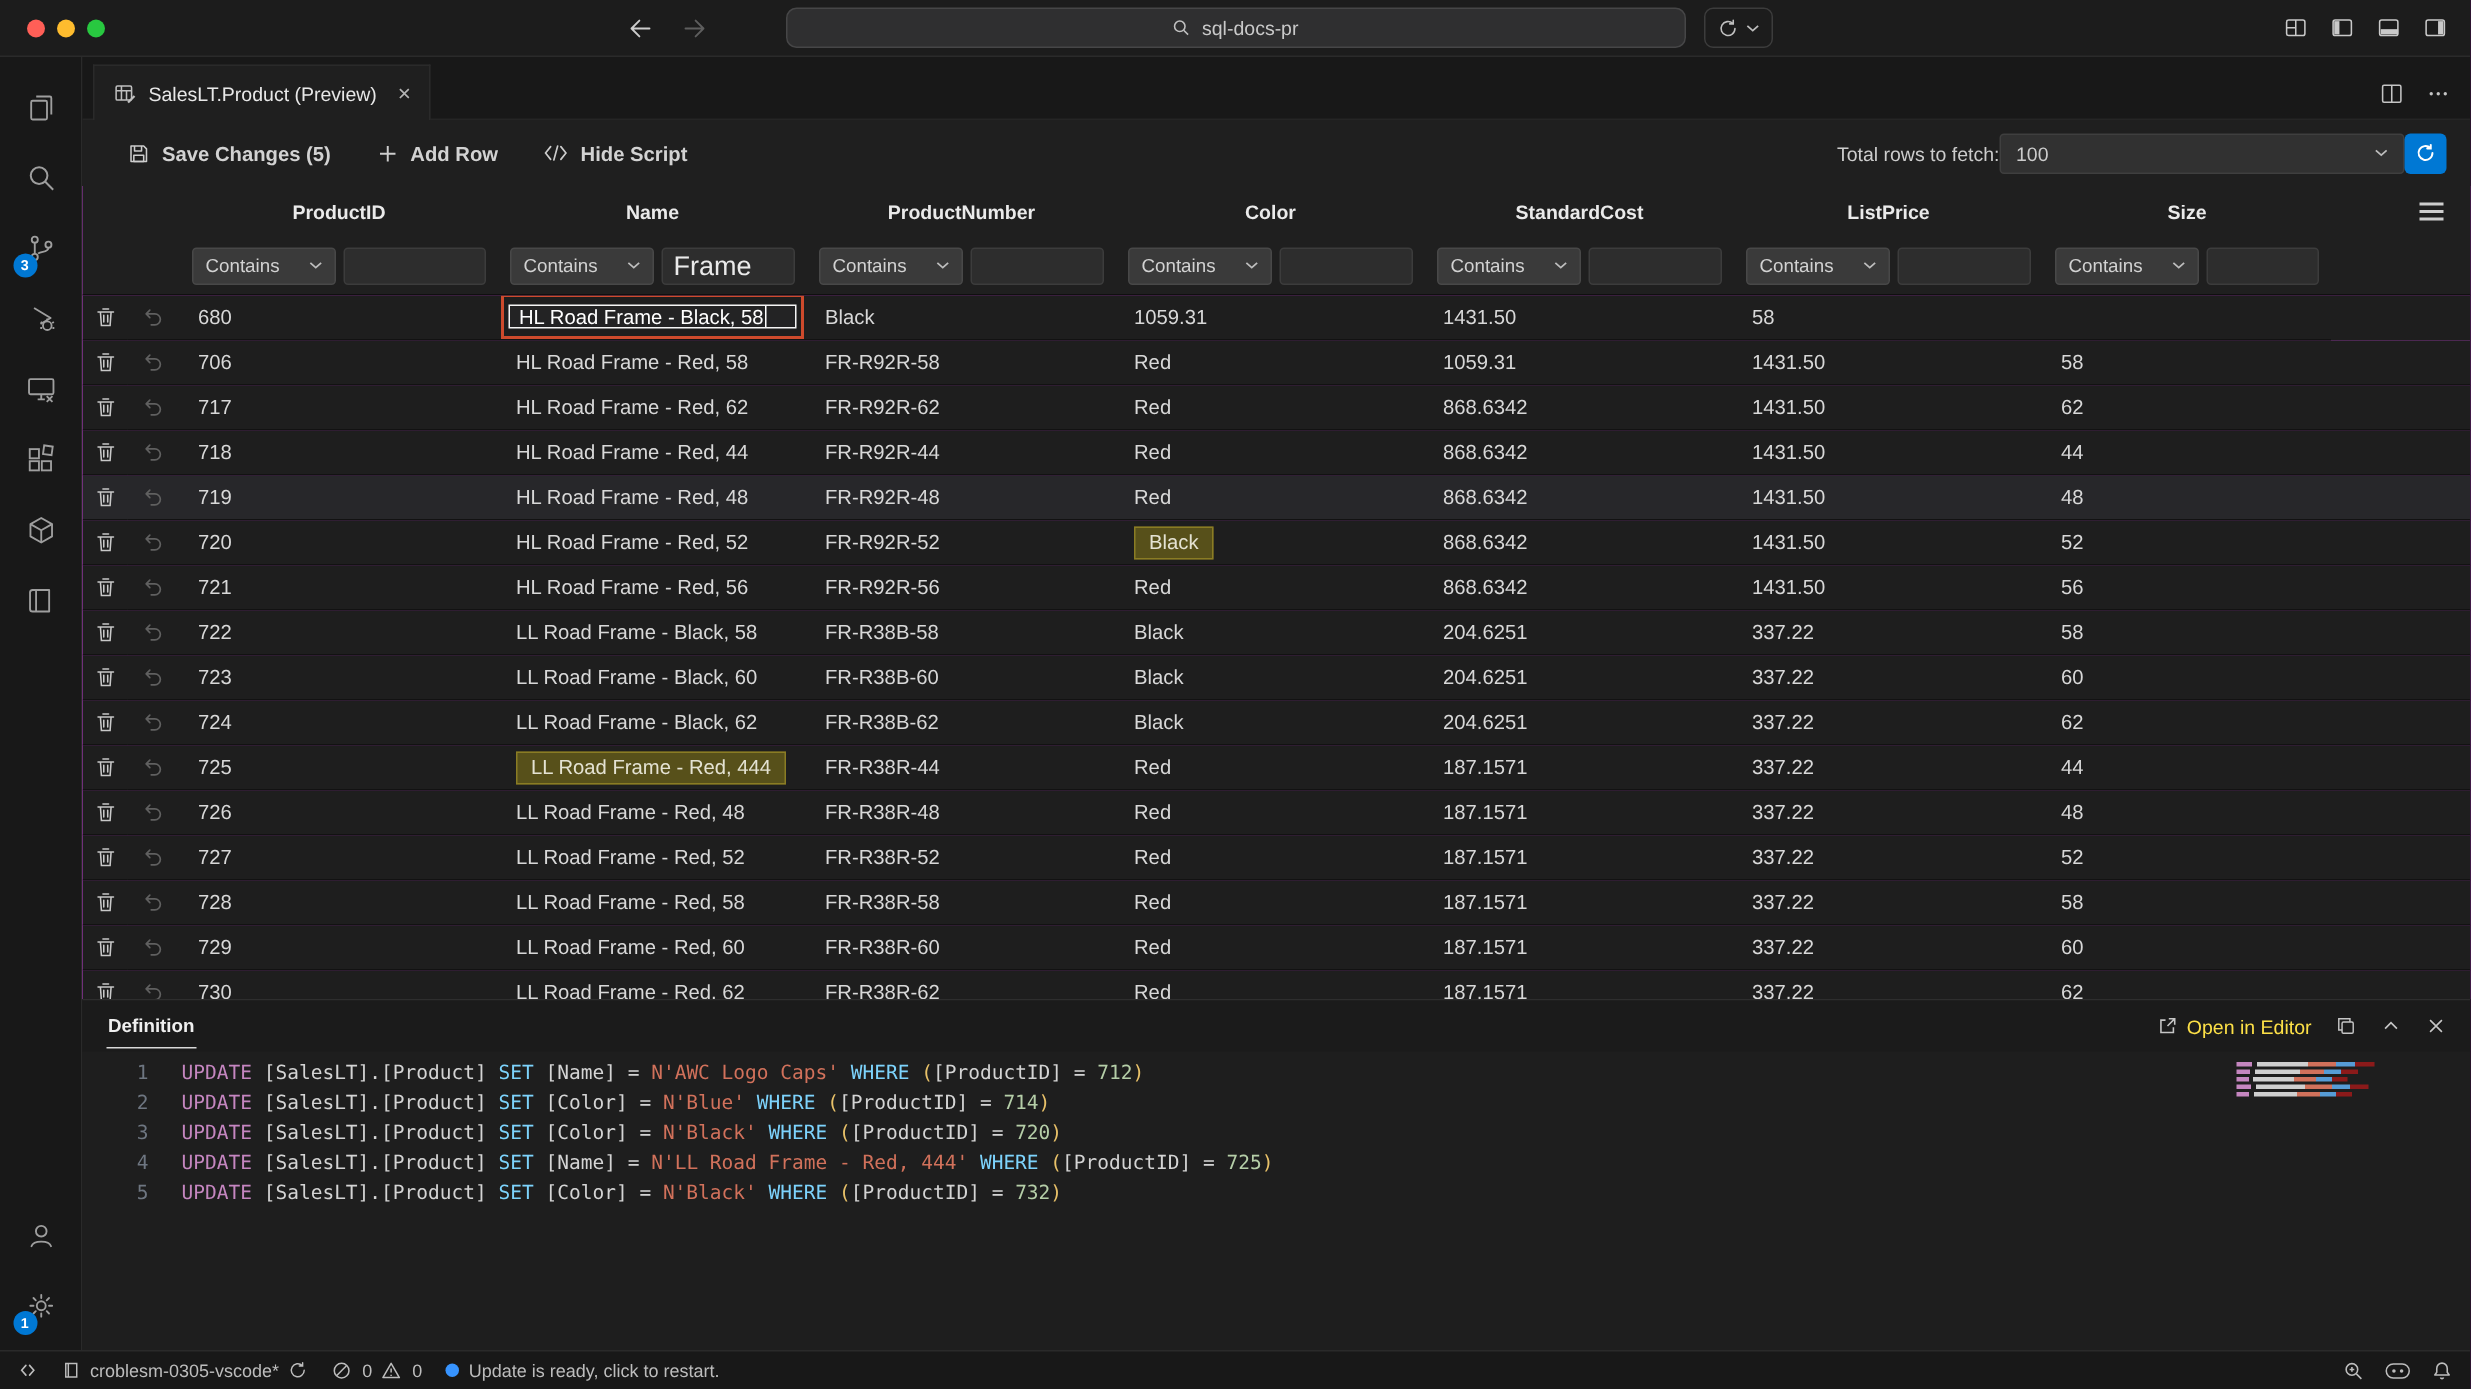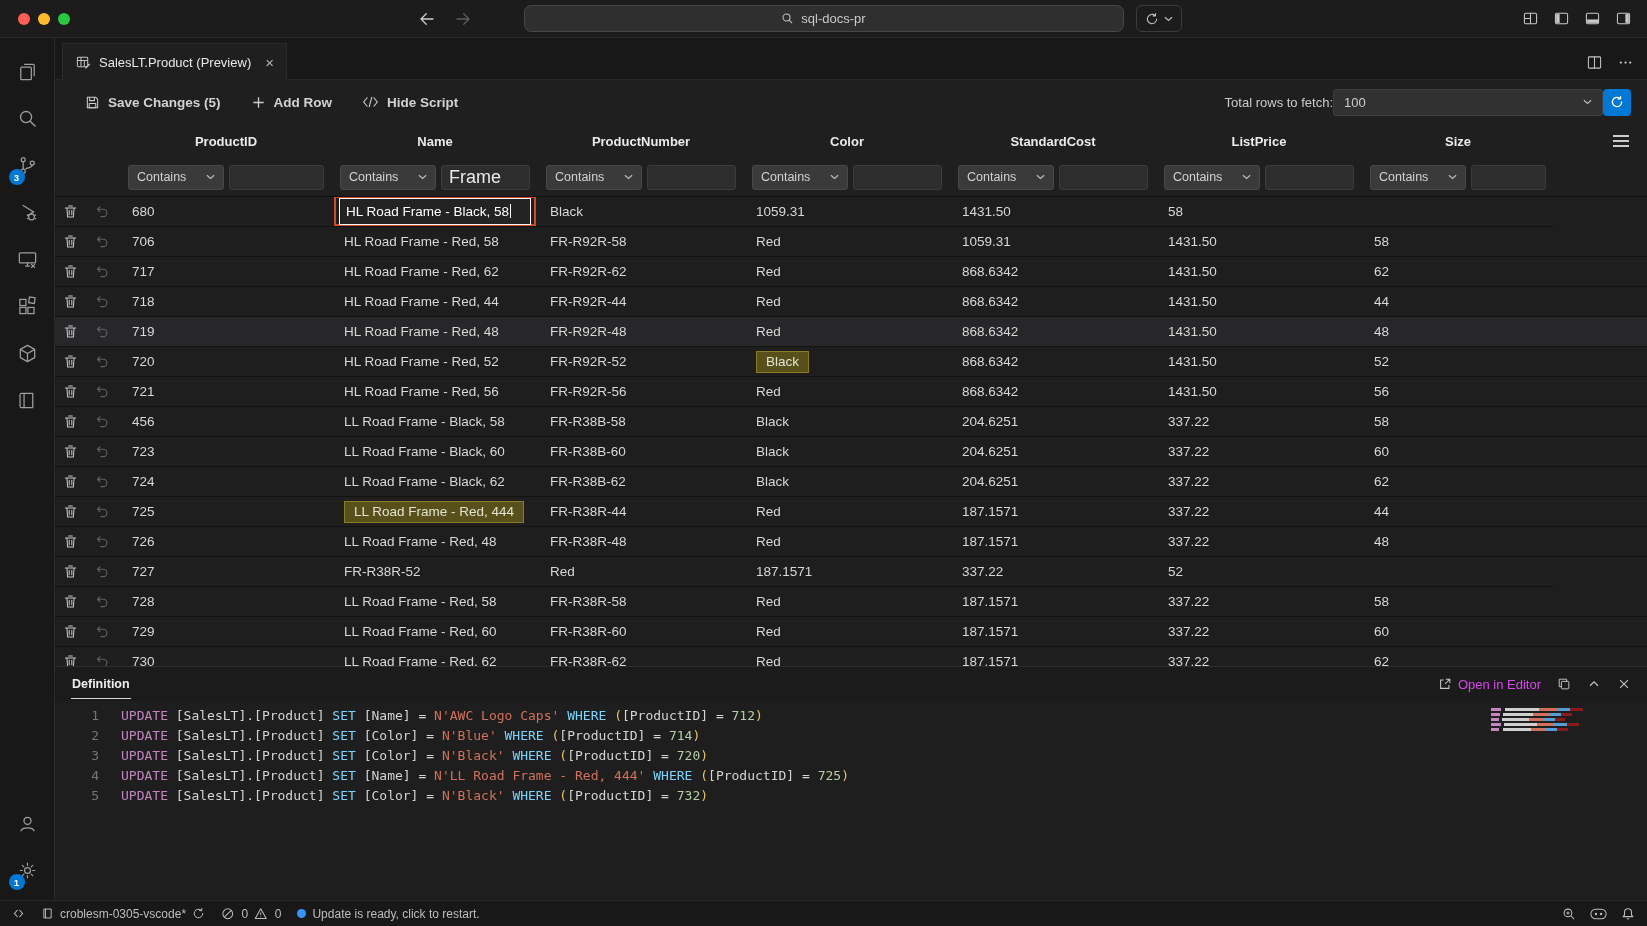--- a/index.html
+++ b/index.html
@@ -74,31 +74,31 @@
   .grid-body{flex:1;overflow:hidden;}
   .grid-row{display:grid;grid-template-columns:var(--cols);height:30px;background:#1e1e1e;}
   .grid-row.hover{background:#27272a;}
   .cell{display:flex;align-items:center;padding:0 12px;font-size:13.5px;color:#d8d8d8;
     border-bottom:1px solid #121212;overflow:hidden;white-space:nowrap;}
   .icon-cell{justify-content:center;padding:0;cursor:pointer;}
   .cell-name{position:relative;}
   .cell-name.editing{padding:0;}
   .edit-outer{position:absolute;inset:-1px 2px 0 2px;border:2px solid #cd4a2c;background:#1e1e1e;
     display:flex;align-items:center;padding:2px 3px;}
-  .edit-input{flex:1;height:27px;border:1px solid #f5f5f5;background:#232324;display:flex;
+  .edit-input{flex:1;height:16px;border:1px solid #f5f5f5;background:#232324;display:flex;
     align-items:center;padding:0 6px;font-size:13.5px;color:#fff;}
   .caret{width:1px;height:14px;background:#fff;display:inline-block;margin-left:1px;}
   .modified{background:#57501a;border:1px solid #8a7c24;padding:2px 9px 3px 9px;color:#e4e2d2;}
 
   
   .panel{flex:0 0 234px;background:#1c1c1c;border-top:1px solid #2e2e2e;display:flex;flex-direction:column;}
   .panel-header{flex:0 0 34px;display:flex;align-items:center;padding:0 16px;background:#1b1b1b;}
   .panel-tab{font-size:12.5px;font-weight:700;color:#efefef;border-bottom:1.5px solid #d8d8d8;
     padding:8px 1px 7px;cursor:pointer;}
-  .panel-actions{margin-left:auto;display:flex;align-items:center;gap:16px;color:#d946ef;font-size:13px;justify-content:space-between;}
+  .panel-actions{margin-left:auto;display:flex;align-items:center;gap:16px;color:#fde047;font-size:13px;justify-content:space-between;}
   .open-editor{display:flex;align-items:center;gap:6px;cursor:pointer;}
   .pa-ico{cursor:pointer;display:flex;}
   .code-area{flex:1;position:relative;padding-top:5px;font-family:"DejaVu Sans Mono",monospace;
     font-size:13px;line-height:20px;overflow:hidden;background:#1e1e1e;}
   .code-line{display:flex;white-space:pre;}
   .ln{flex:0 0 66px;text-align:right;color:#6e7681;padding-right:22px;}
   .tok-kw{color:#c586c0}.tok-kw2{color:#7dd3fc}.tok-pl{color:#d4d4d4}
   .tok-str{color:#d1715b}.tok-num{color:#b5cea8}.tok-par{color:#e8c169}
   .minimap{position:absolute;top:7px;right:64px;width:92px;}
   .minimap i{display:block;height:2.6px;margin-bottom:2.4px;
@@ -602,21 +602,21 @@
               <div class="cell icon-cell">
                 <svg viewBox="0 0 16 16" width="15" height="15" fill="none" stroke="#c8c8c8" stroke-width="1.1" stroke-linecap="round">
                   <path d="M6 2.2h4M2.5 4.2h11M4.2 4.2l.7 9.6h6.2l.7-9.6M6.6 6.6v4.8M9.4 6.6v4.8"></path>
                 </svg>
               </div>
               <div class="cell icon-cell">
                 <svg viewBox="0 0 16 16" width="15" height="15" fill="none" stroke="#606060" stroke-width="1.2" stroke-linecap="round" stroke-linejoin="round">
                   <path d="M5.2 3 2.6 5.6l2.6 2.6M3.2 5.6h5.6a3.9 3.9 0 0 1 0 7.8H6.2"></path>
                 </svg>
               </div>
-              <div class="cell">456</div>
+              <div class="cell">722</div>
               <div class="cell cell-name">LL Road Frame - Black, 58</div>
               <div class="cell">FR-R38B-58</div>
               <div class="cell">Black</div>
               <div class="cell">204.6251</div>
               <div class="cell">337.22</div>
               <div class="cell">58</div>
               <div class="cell"></div>
             </div>
             <div class="grid-row">
               <div class="cell icon-cell">
@@ -705,20 +705,21 @@
                 <svg viewBox="0 0 16 16" width="15" height="15" fill="none" stroke="#c8c8c8" stroke-width="1.1" stroke-linecap="round">
                   <path d="M6 2.2h4M2.5 4.2h11M4.2 4.2l.7 9.6h6.2l.7-9.6M6.6 6.6v4.8M9.4 6.6v4.8"></path>
                 </svg>
               </div>
               <div class="cell icon-cell">
                 <svg viewBox="0 0 16 16" width="15" height="15" fill="none" stroke="#606060" stroke-width="1.2" stroke-linecap="round" stroke-linejoin="round">
                   <path d="M5.2 3 2.6 5.6l2.6 2.6M3.2 5.6h5.6a3.9 3.9 0 0 1 0 7.8H6.2"></path>
                 </svg>
               </div>
               <div class="cell">727</div>
+              <div class="cell cell-name">LL Road Frame - Red, 52</div>
               <div class="cell">FR-R38R-52</div>
               <div class="cell">Red</div>
               <div class="cell">187.1571</div>
               <div class="cell">337.22</div>
               <div class="cell">52</div>
               <div class="cell"></div>
             </div>
             <div class="grid-row">
               <div class="cell icon-cell">
                 <svg viewBox="0 0 16 16" width="15" height="15" fill="none" stroke="#c8c8c8" stroke-width="1.1" stroke-linecap="round">

